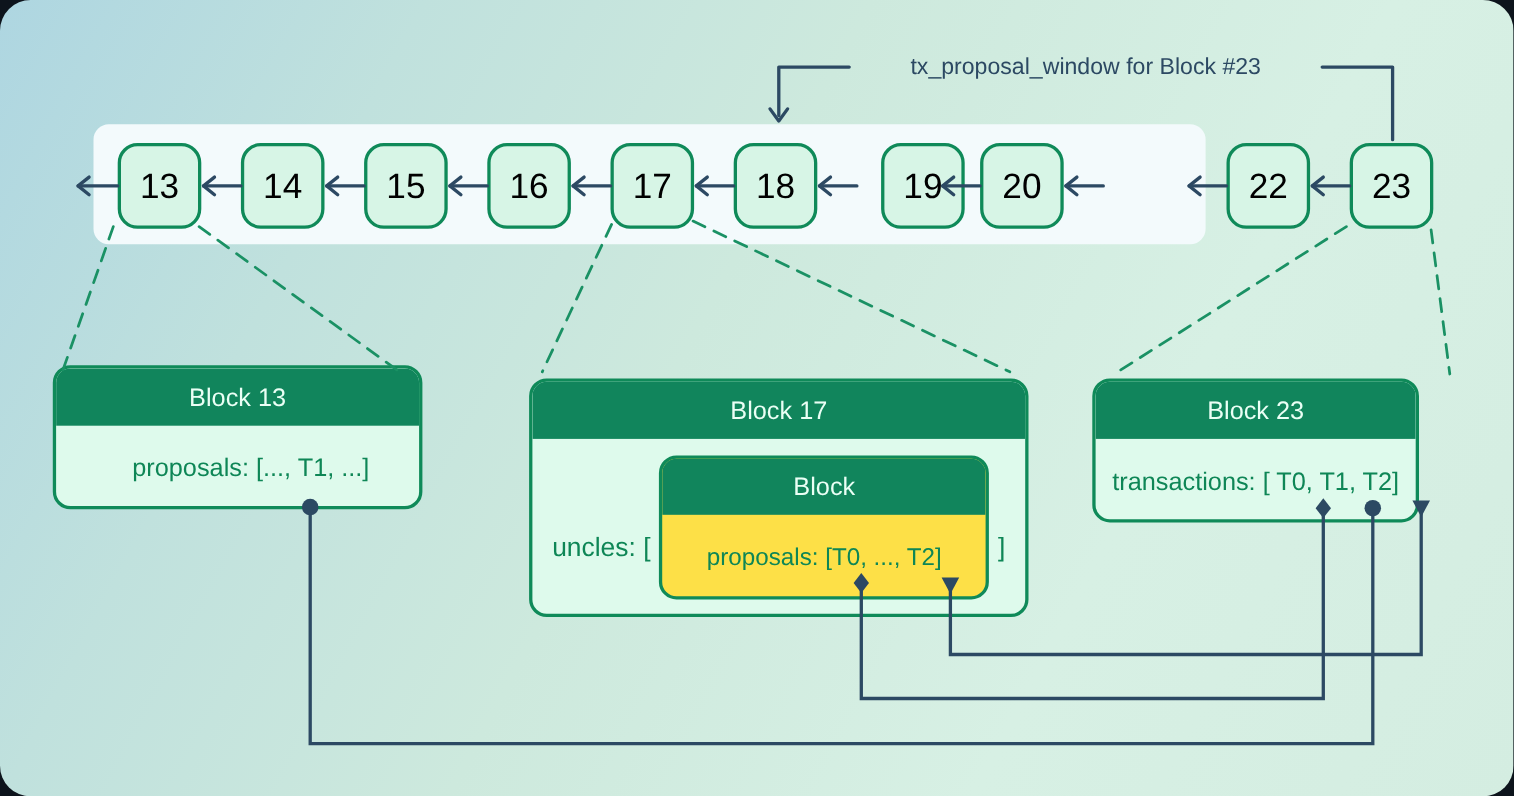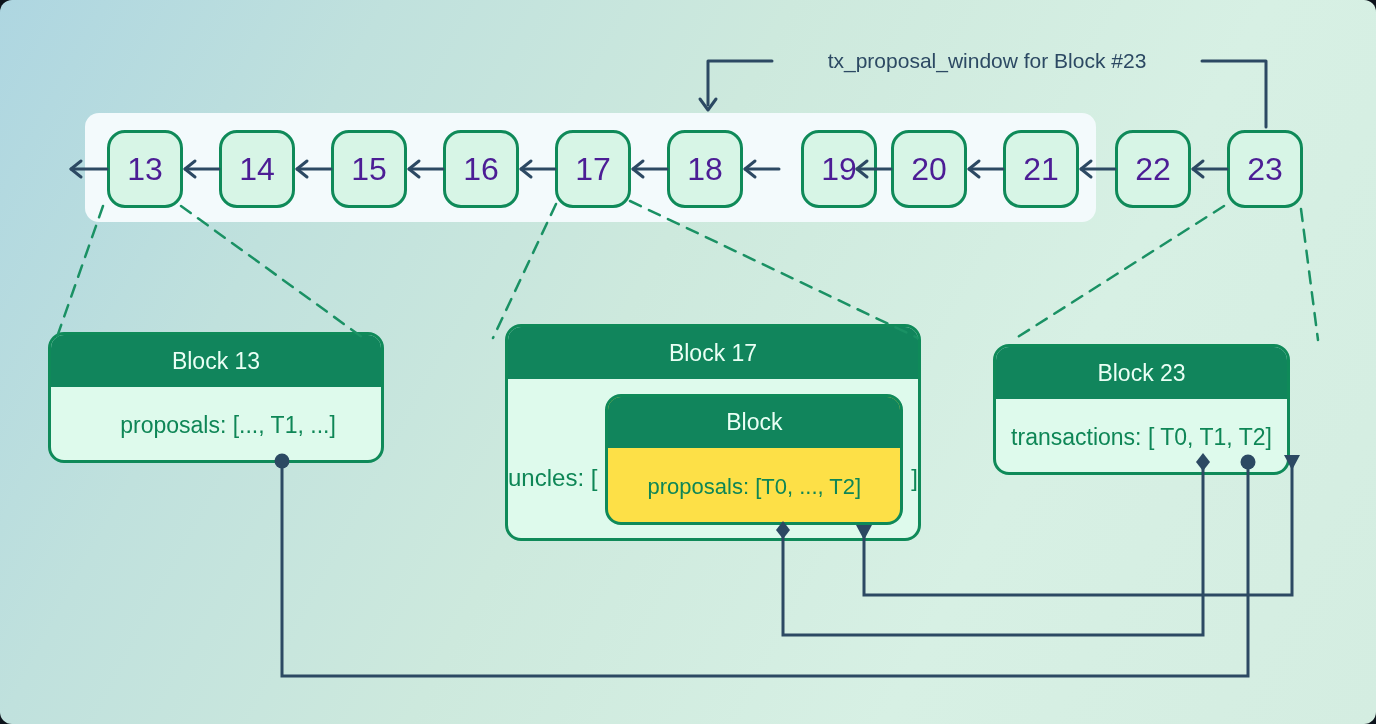--- a/index.html
+++ b/index.html
@@ -1,29 +1,29 @@
 <!DOCTYPE html>
 <html><head>
 <meta charset="utf-8">
 <style>
   html,body{margin:0;padding:0;background:#0d141c;}
   body{font-family:"Liberation Sans",sans-serif;}
   .canvas{
-    position:relative;width:1376px;height:724px;border-radius:12px;overflow:hidden;
+    position:relative;width:1376px;height:724px;border-radius:28px;overflow:hidden;
     background:linear-gradient(118deg,#aed6e1 0%,#c0e1dd 22%,#cde9dd 45%,#d7f0e4 72%,#d4ede1 100%);
   }
   .window-band{
     position:absolute;left:85px;top:113px;width:1011px;height:109px;
     background:#f3fafc;border-radius:14px;z-index:1;
   }
   .chain-block{
     position:absolute;top:130px;width:76px;height:78px;box-sizing:border-box;
     background:#d7f5e6;border:3px solid #0f8a59;border-radius:18px;
     display:flex;align-items:center;justify-content:center;
-    font-size:32px;color:#4c1d95;z-index:2;
+    font-size:32px;color:#000000;z-index:2;
   }
   .annotation-label{
     position:absolute;left:772px;top:46px;width:430px;height:30px;
     display:flex;align-items:center;justify-content:center;
     font-size:21px;color:#2c4963;z-index:3;white-space:nowrap;
   }
   .card{
     position:absolute;box-sizing:border-box;border:3px solid #0f8a59;border-radius:16px;
     background:#defaec;z-index:2;overflow:hidden;
   }
@@ -31,21 +31,21 @@
     background:#11855c;color:#eafff5;height:52px;
     display:flex;align-items:center;justify-content:center;
     font-size:23px;
   }
   .card-body{
     display:flex;align-items:center;justify-content:center;
     color:#0e8656;font-size:23px;
   }
   .card-13{left:48px;top:332px;width:336px;height:131px;}
   .card-13 .card-body{height:76px;margin-left:24px;}
-  .card-17{left:481px;top:324px;width:416px;height:217px;margin-left:24px;}
+  .card-17{left:481px;top:344px;width:454px;height:217px;}
   .card-17 .card-body{height:161px;font-size:24px;}
   .card-23{left:993px;top:344px;width:297px;height:131px;}
   .card-23 .card-body{height:76px;}
   .inner-card{
     box-sizing:border-box;width:300px;height:131px;border:3px solid #0f8a59;border-radius:16px;
     background:#fde047;overflow:hidden;margin:0 8px;
   }
   .inner-card .card-header{height:51px;font-size:23px;}
   .inner-card .card-body{height:77px;font-size:22px;}
   .bracket{position:relative;top:18px;white-space:pre;}
@@ -76,23 +76,20 @@
       <span>17</span>
     </div>
   <div class="chain-block" style="left:667px">
       <span>18</span>
     </div>
   <div class="chain-block" style="left:801px">
       <span>19</span>
     </div>
   <div class="chain-block" style="left:891px">
       <span>20</span>
-    </div>
-  <div class="chain-block" style="left:1003px">
-      <span>21</span>
     </div>
   <div class="chain-block" style="left:1115px">
       <span>22</span>
     </div>
   <div class="chain-block" style="left:1227px">
       <span>23</span>
     </div>
 
   <div class="card card-13">
     <div class="card-header">

